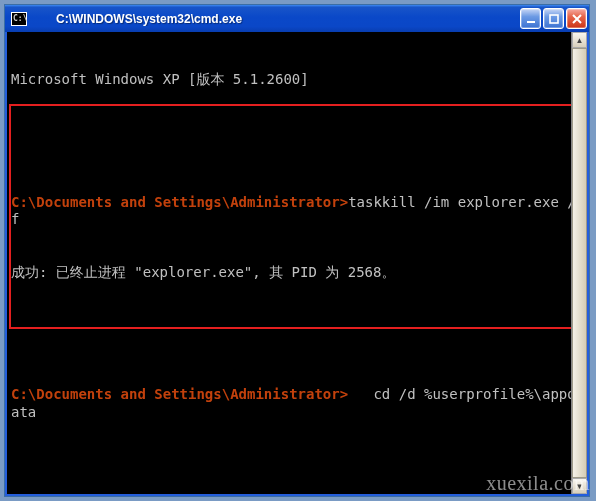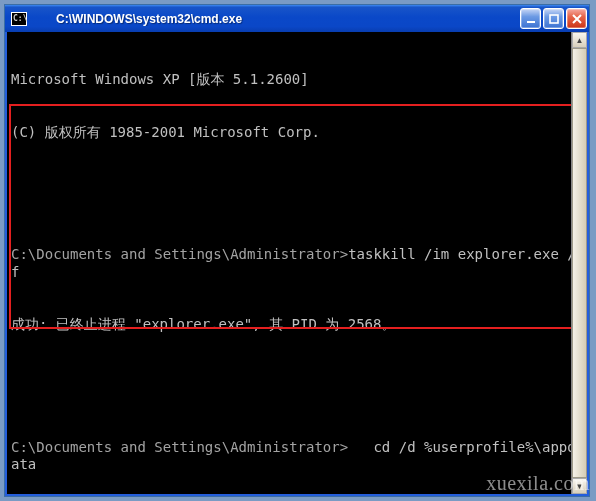--- a/index.html
+++ b/index.html
@@ -92,21 +92,21 @@
     padding: 4px 6px 4px 4px;
     white-space: pre-wrap;
     word-break: break-all;
     position: relative;
     border-left: 2px solid #245edb;
     border-right: 2px solid #245edb;
     border-bottom: 2px solid #245edb;
     overflow: hidden;
   }
   .terminal .line { display: block; }
-  .terminal .prompt { color: #a3a3a3; }
+  .terminal .prompt { color: #c2410c; font-weight: bold; }
   .highlight-box {
     position: absolute;
     border: 2px solid #e41f1f;
     pointer-events: none;
     left: 2px;
     right: 4px;
     top: 72px;
     height: 225px;
   }
   .watermark {
@@ -176,21 +176,20 @@
       <div class="btn close">
         <svg viewBox="0 0 12 12">
             <path d="M2 2 L10 10 M10 2 L2 10" stroke="#fff" stroke-width="2"></path>
           </svg>
       </div>
     </div>
   </div>
 
   <div class="terminal">
     <span class="line">Microsoft Windows XP [版本 5.1.2600]</span>
-    <span class="line">(C) 版权所有 1985-2001 Microsoft Corp.</span>
     <span class="line"> </span>
 
     <span class="line"><span class="prompt">C:\Documents and Settings\Administrator&gt;</span><span>taskkill /im explorer.exe /f</span></span>
     <span class="line">成功: 已终止进程 "explorer.exe", 其 PID 为 2568。</span>
     <span class="line"> </span>
 
     <span class="line"><span class="prompt">C:\Documents and Settings\Administrator&gt;</span><span>   cd /d %userprofile%\appdata</span></span>
     
     
 

